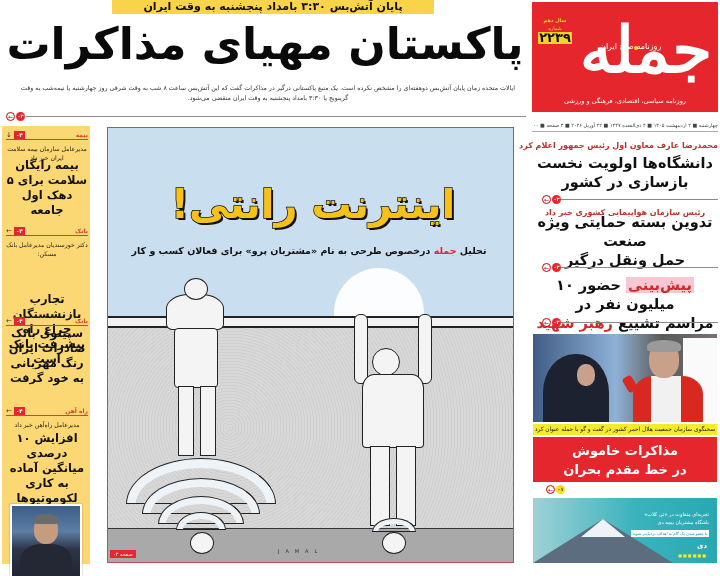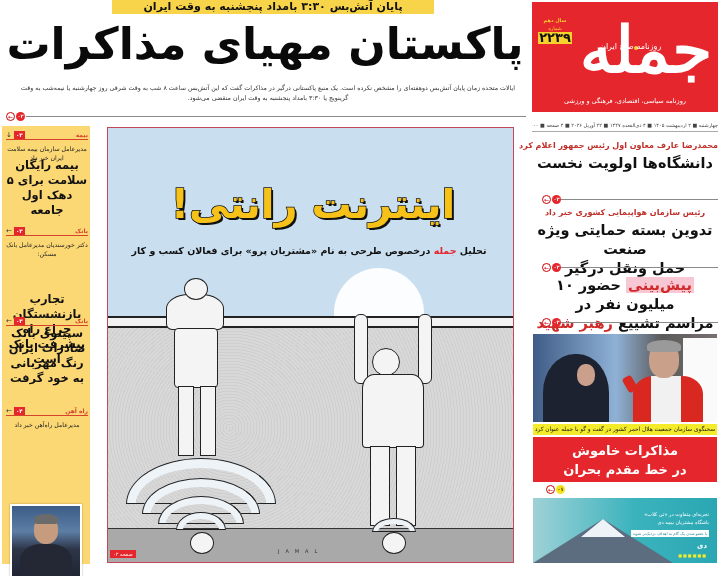--- a/index.html
+++ b/index.html
@@ -232,20 +232,21 @@
   <div class="lc-title" style="top:200px;">سپینوی بانک صادرات ایران رنگ مهربانی به خود گرفت</div>
 
   <div class="sec-head" style="top:280px;">
     <span class="label">راه آهن</span>
     <span class="tag">
       <span class="a">←</span>
       <span class="n">۰۴</span>
     </span>
   </div>
   <div class="lc-sub" style="top:294px;">مدیرعامل راه‌آهن خبر داد</div>
+  <div class="lc-title" style="top:305px;">افزایش ۱۰ درصدی میانگین آماده به کاری لکوموتیوها</div>
 
   <div class="lc-photo" style="top:378px; left:8px;">
     <div class="ph">
       <div class="body"></div>
       <div class="head"></div>
       <div class="hair"></div>
     </div>
   </div>
 </div>
 
@@ -285,29 +286,30 @@
 
   <div class="signature">JAMAL</div>
   <div class="c-badge">صفحه ۰۲</div>
 </div>
 
 <div class="dateline">چهارشنبه ■ ۲ اردیبهشت ۱۴۰۵ ■ ۴ ذی‌القعده ۱۴۴۷ ■ ۲۲ آوریل ۲۰۲۶ ■ ۴ صفحه ■ ۱۰۰۰۰ تومان</div>
 
 <div class="rc-sub" style="top:141px;">محمدرضا عارف معاون اول رئیس جمهور اعلام کرد</div>
 <div class="rc-title" style="top:154px;">
   <div>دانشگاه‌ها اولویت نخست</div>
+  <div>بازسازی در کشور</div>
 </div>
 <div class="divider" style="left:558px; top:199px; width:160px;"></div>
 <div class="page-pill" style="left:542px; top:195px;">
   <span class="arrow">←</span>
   <span class="num">۰۲</span>
 </div>
 
 <div class="rc-sub" style="top:208px;">رئیس سازمان هواپیمایی کشوری خبر داد</div>
-<div class="rc-title" style="top:221px;">
+<div class="rc-title" style="top:213px;">
   <div>تدوین بسته حمایتی ویژه صنعت</div>
   <div>حمل ونقل درگیر</div>
 </div>
 <div class="divider" style="left:558px; top:267px; width:160px;"></div>
 <div class="page-pill" style="left:542px; top:263px;">
   <span class="arrow">←</span>
   <span class="num">۰۲</span>
 </div>
 
 <div class="rc-title" style="top:276px;">

